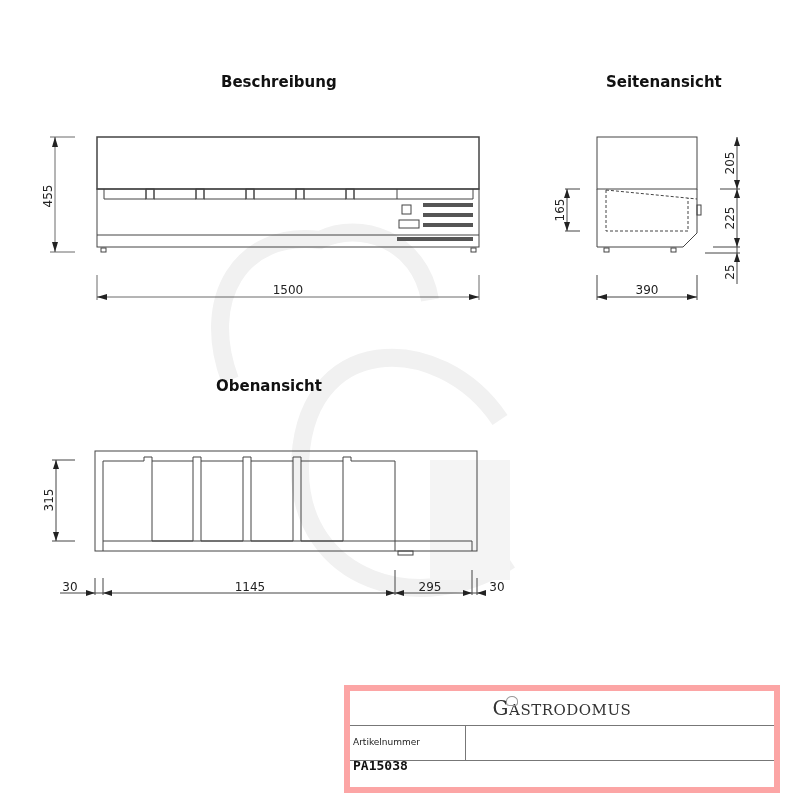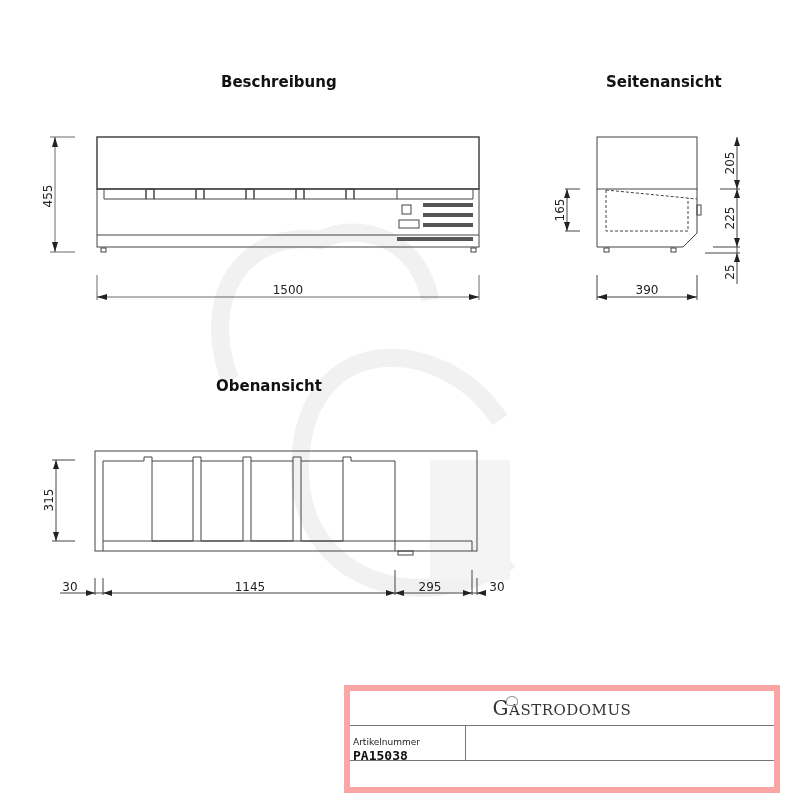--- a/index.html
+++ b/index.html
@@ -8,21 +8,21 @@
   svg.drawing{position:absolute;left:0;top:0;}
   .dim{font-family:"DejaVu Sans",sans-serif;font-size:12px;fill:#222;}
   .titleblock{position:absolute;left:344px;top:685px;width:436px;height:108px;border:6px solid #fca5a5;box-sizing:border-box;font-family:"DejaVu Sans",sans-serif;}
   .tb-logo{height:34px;border-bottom:1px solid #777;display:flex;align-items:center;justify-content:center;position:relative;}
   .tb-logo-text{font-family:"DejaVu Serif",serif;font-size:15px;letter-spacing:0.5px;color:#333;}
   .tb-logo-text .big{font-size:20px;}
   .tb-row{display:flex;height:34px;border-bottom:1px solid #777;}
   .tb-cell{box-sizing:border-box;padding:1px 3px;}
   .tb-cell.left{width:116px;border-right:1px solid #777;}
   .tb-label{font-size:9px;color:#222;line-height:11px;margin-top:10px;}
-  .tb-value-bold{font-size:13px;font-weight:bold;font-family:"DejaVu Sans Mono",monospace;line-height:16px;}
+  .tb-value-bold{font-size:13px;font-weight:bold;font-family:"DejaVu Sans Mono",monospace;line-height:16px;margin-top:10px;}
   .tb-value{font-size:11px;line-height:16px;color:#111;}
   .tb-notice{font-size:9px;line-height:13px;padding:3px 3px;color:#222;}
 </style>
 </head>
 <body>
 
 <svg class="drawing" width="800" height="800">
   <g fill="none" stroke="#f1f1f1" stroke-width="18">
     <path d="M230 380 C 200 300, 240 230, 320 240 C 360 220, 420 240, 430 300"></path>
     <path d="M500 420 C 440 330, 300 330, 300 470 C 300 580, 420 620, 510 560"></path>

